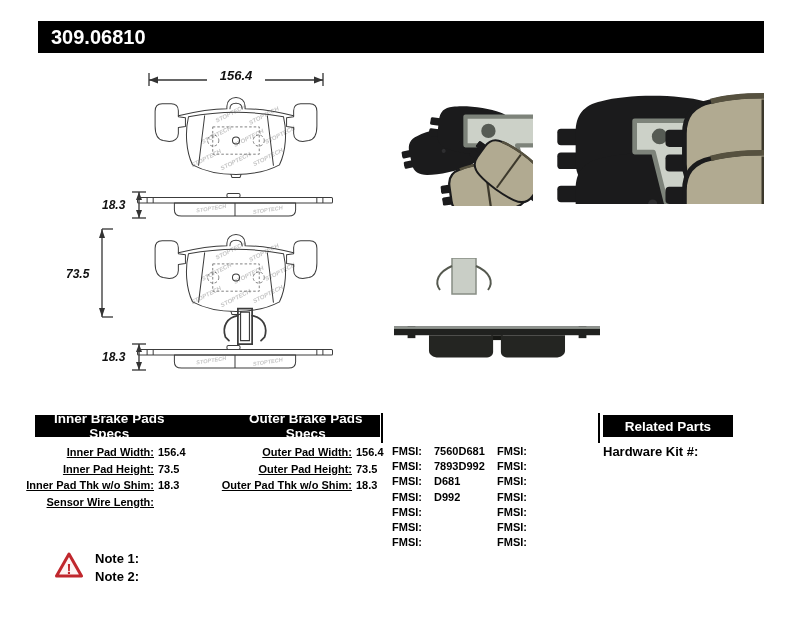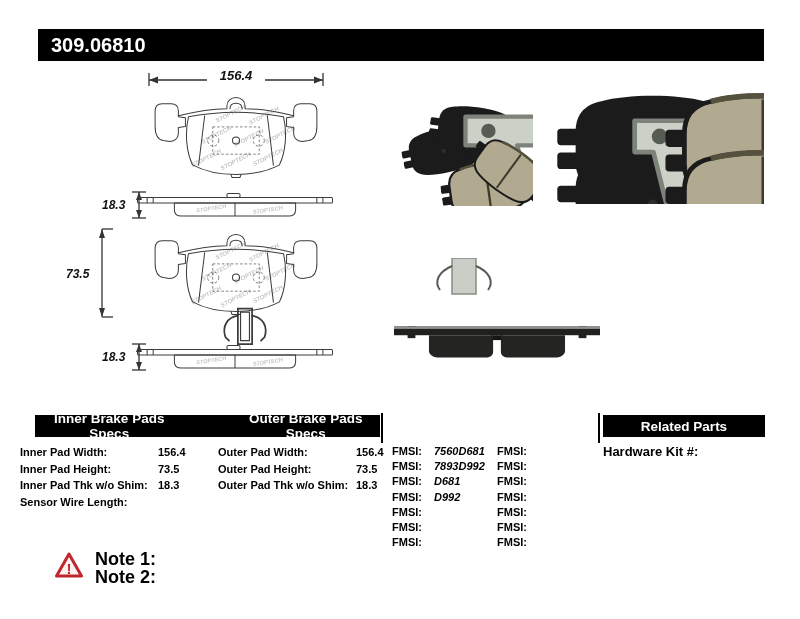--- a/index.html
+++ b/index.html
@@ -1,38 +1,38 @@
 <!DOCTYPE html>
 <html><head>
 <meta charset="utf-8">
 <style>
   html,body{margin:0;padding:0;background:#fff;}
   .page{position:relative;width:800px;height:619px;background:#fff;overflow:hidden;
         font-family:"Liberation Sans",sans-serif;color:#000;}
   .abs{position:absolute;}
   .topbar{left:38px;top:21px;width:726px;height:32px;background:#000;color:#fff;
           display:flex;align-items:center;justify-content:space-between;
-          padding:0 13px;box-sizing:border-box;font-size:20px;font-weight:bold;margin-top:8px;}
+          padding:0 13px;box-sizing:border-box;font-size:20px;font-weight:bold;}
   .thead{background:#000;color:#fff;font-weight:bold;font-size:13.5px;height:22px;
          display:flex;align-items:center;justify-content:center;gap:48px;}
   .thead-io{left:35px;top:415px;width:345px;}
   .thead-io .cell{flex:1;text-align:center;}
   .thead-fmsi{left:386px;top:415px;width:210px;}
-  .thead-rel{left:603px;top:415px;width:162px;}
+  .thead-rel{left:603px;top:415px;width:130px;}
   .vdiv{width:2px;height:30px;background:#000;top:413px;}
   .speccol{font-size:11px;font-weight:bold;}
   .spec-row{display:flex;line-height:16.5px;}
-  .spec-row .lbl{flex:1;}
+  .spec-row .lbl{flex:1;text-align:right;text-decoration:underline;}
   .spec-row .val{width:44px;text-align:left;padding-left:4px;}
   .fmsicol{font-size:11px;font-weight:bold;}
   .fmsi-row{display:flex;line-height:15.2px;}
   .fmsi-row .fl{width:34px;}
-  .fmsi-row .fv{padding-left:8px;font-style:italic;}
+  .fmsi-row .fv{padding-left:8px;}
   .relcol{font-size:13px;font-weight:bold;line-height:15px;}
-  .notes-lbl{font-size:18px;font-weight:bold;line-height:18px;}
+  .notes-lbl{font-size:13px;font-weight:bold;line-height:18px;}
   .dimtxt{font-family:"Liberation Sans",sans-serif;font-size:13px;font-weight:bold;
           font-style:italic;fill:#111;}
   .dimtxt-sm{font-family:"Liberation Sans",sans-serif;font-size:12px;font-weight:bold;
           font-style:italic;fill:#111;}
   svg text.wm{font-family:"Liberation Sans",sans-serif;font-weight:bold;font-style:italic;}
   .hiddefs{position:absolute;width:0;height:0;overflow:hidden;}
 </style>
 </head>
 <body>
 

